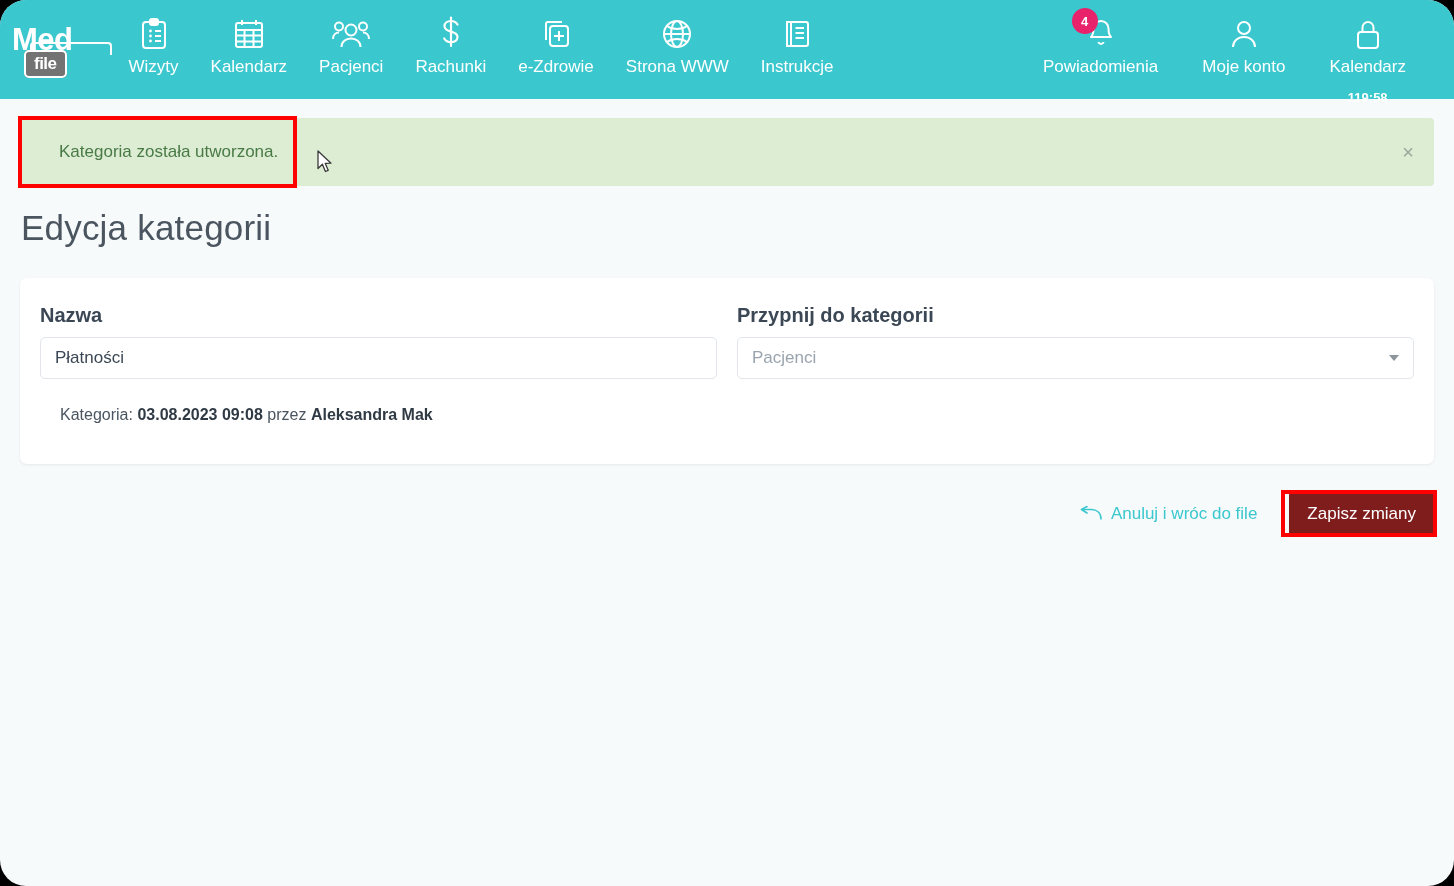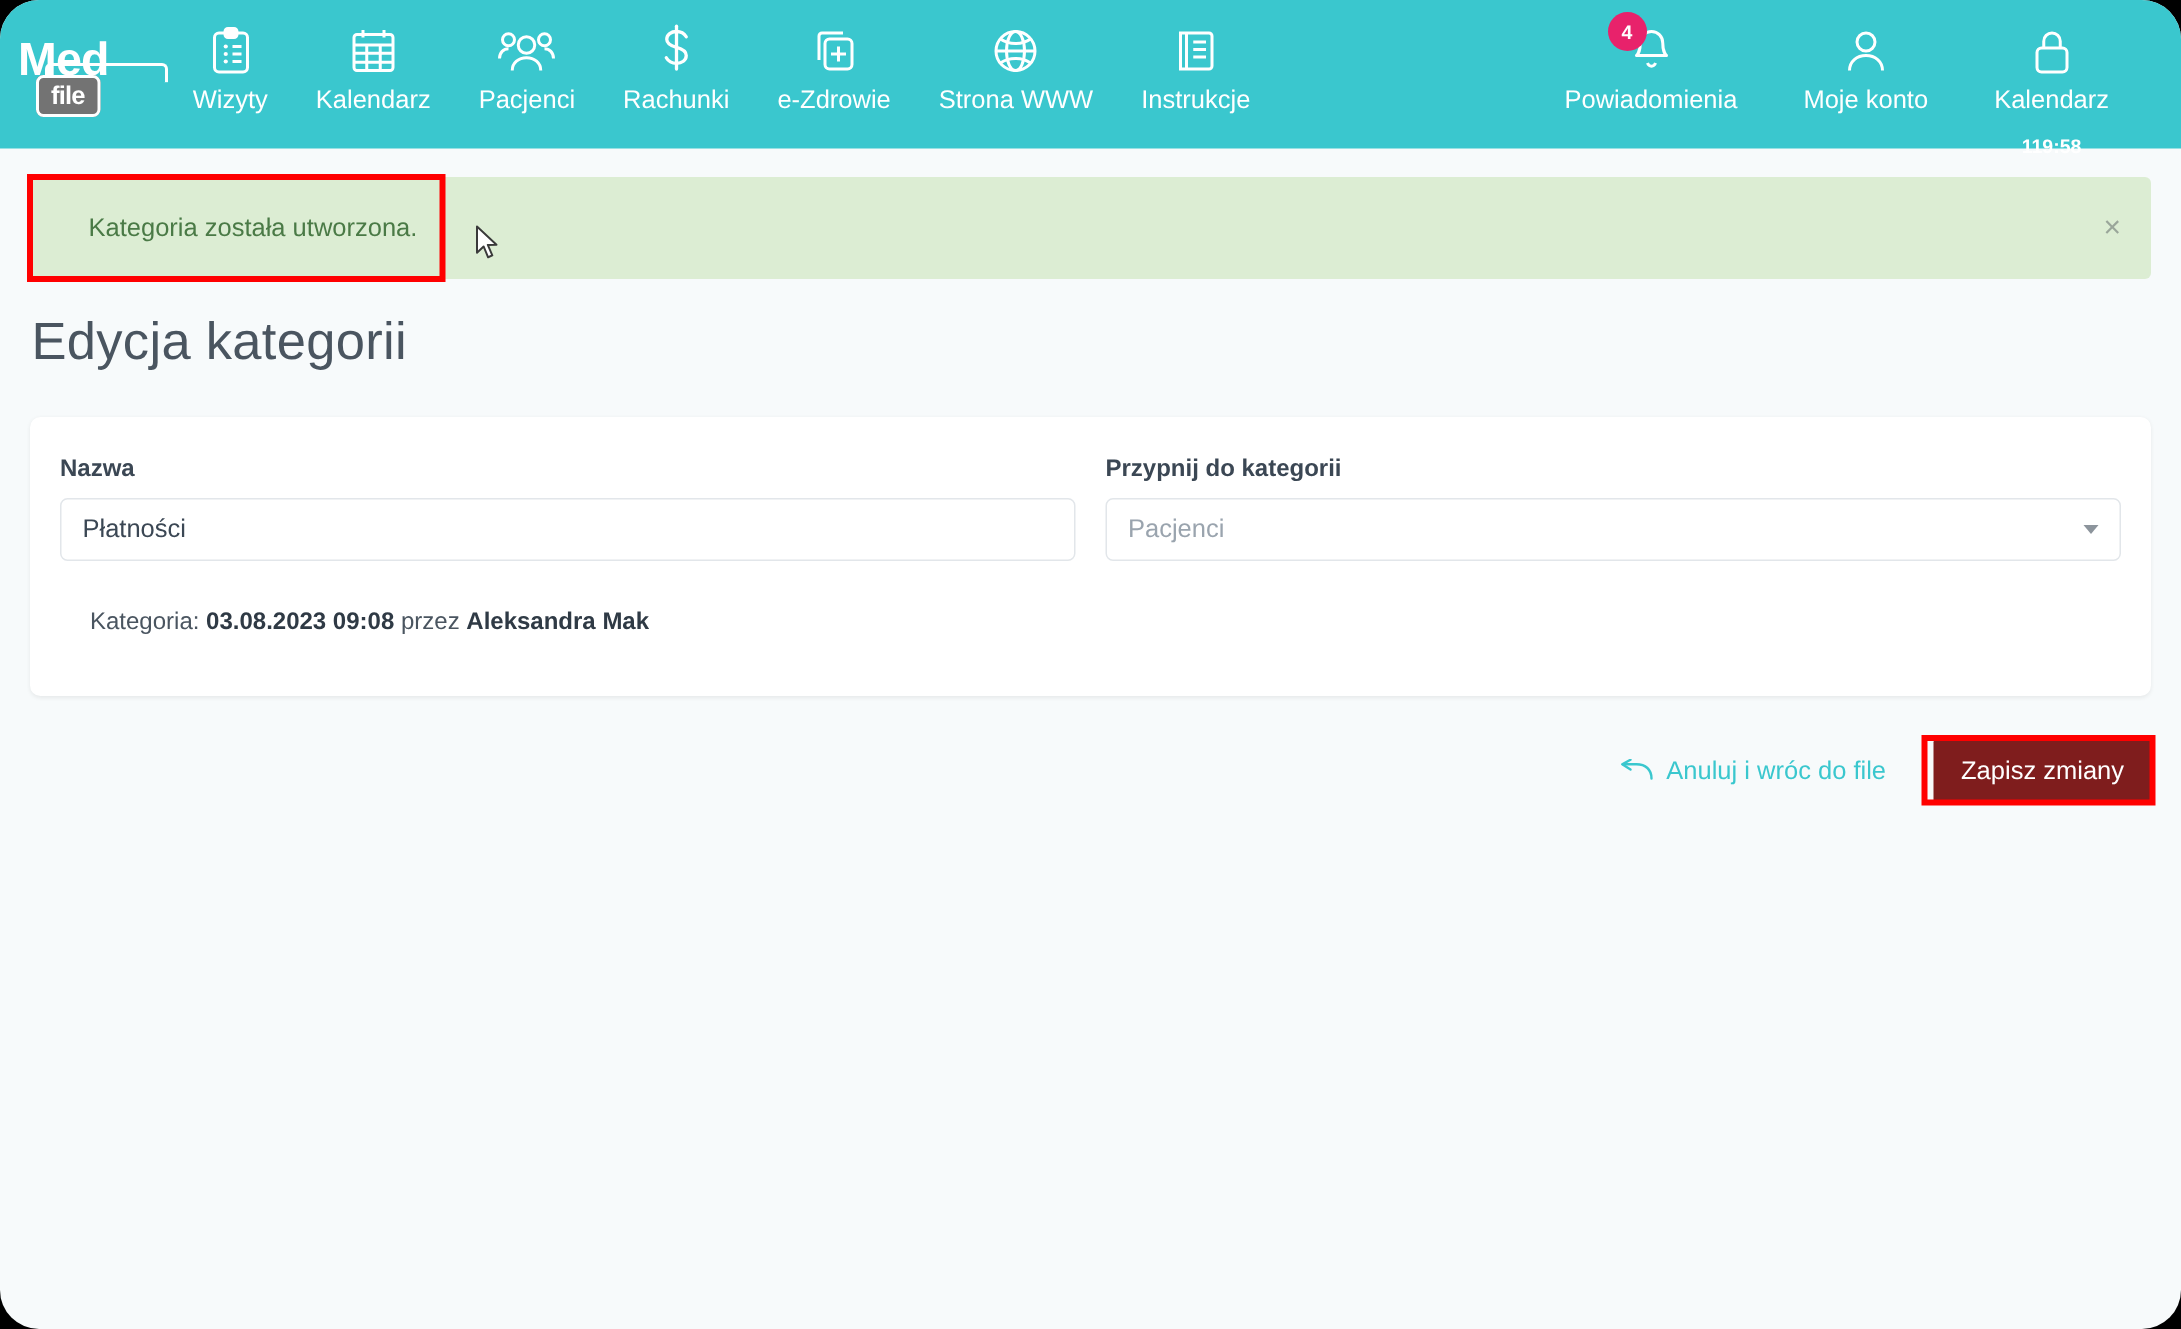--- a/index.html
+++ b/index.html
@@ -104,21 +104,21 @@
     position: absolute; left: 20px; top: 278px;
     width: 1414px; height: 186px;
     background: #ffffff;
     border-radius: 7px;
     box-shadow: 0 1px 3px rgba(0,0,0,0.07);
   }
   .fields { display: flex; padding: 26px 20px 0 20px; }
   .field { width: 686px; }
   .field + .field { margin-left: 20px; }
   .field-label {
-    font-size: 16px; color: #3b4754; font-weight: bold; margin-bottom: 10px;
+    font-size: 20px; color: #3b4754; font-weight: bold; margin-bottom: 10px;
   }
   .field-input {
     width: 100%; height: 42px;
     border: 1px solid #e2e6ea; border-radius: 5px;
     background: #ffffff;
     font-size: 17px; color: #3b4754;
     padding: 0 14px;
     font-family: "Liberation Sans", sans-serif;
     outline: none;
   }

